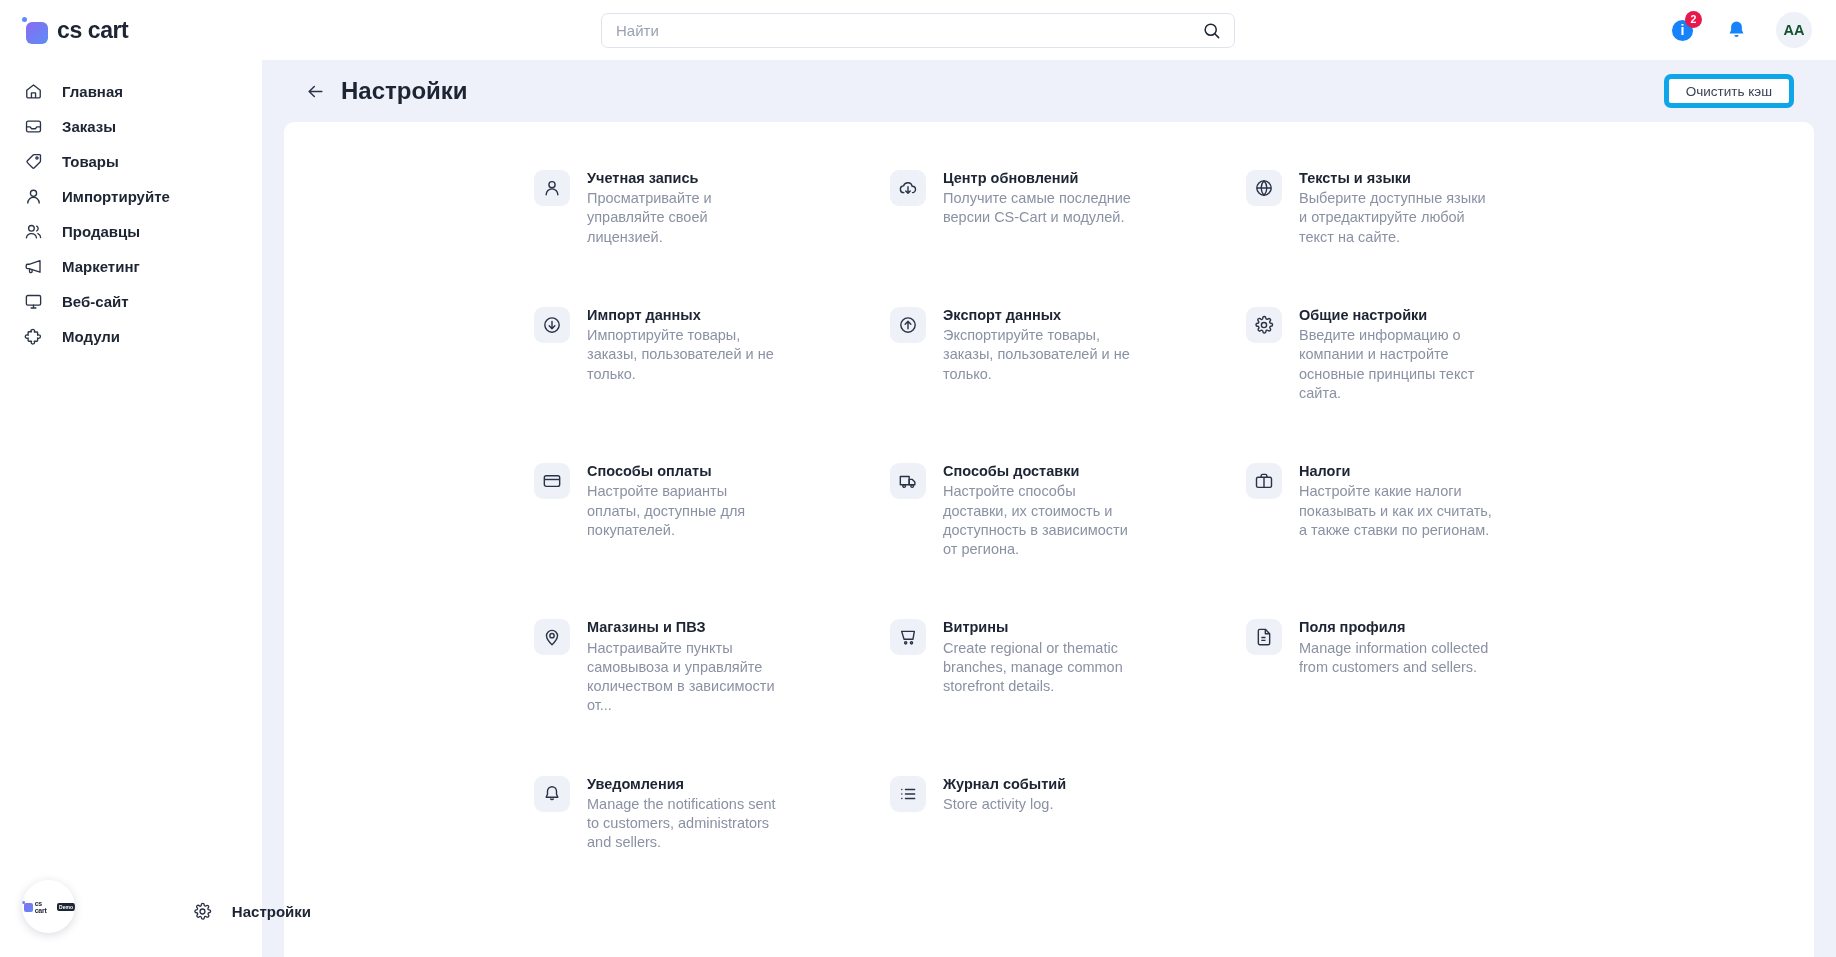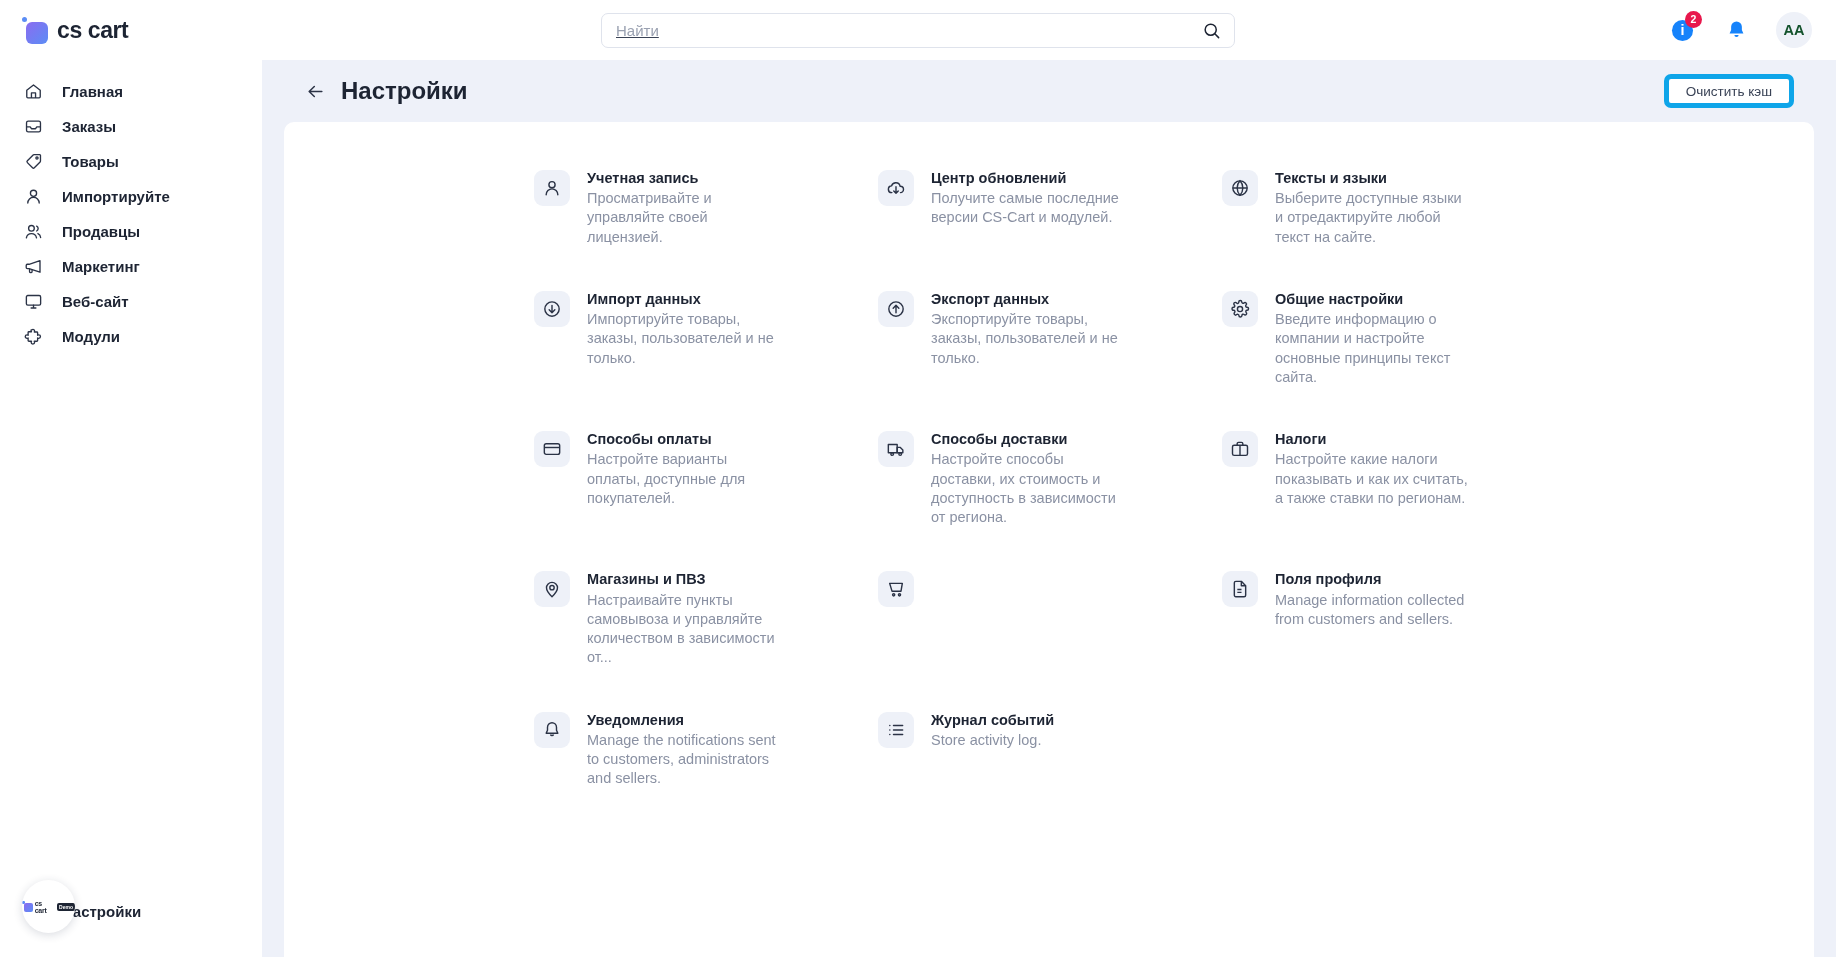--- a/index.html
+++ b/index.html
@@ -25,21 +25,21 @@
   .logo-dot { position: absolute; left: 0px; top: 0px; width: 5px; height: 5px; border-radius: 50%; background: #5b8df5; }
   .logo-text { font-size: 23px; font-weight: 700; color: #1d2433; letter-spacing: -0.4px; }
 
   .search-area { flex: 1; display: flex; justify-content: center; }
   .search-box {
     width: 634px; height: 35px; border: 1px solid #dfe3ec; border-radius: 7px;
     background: #fff; display: flex; align-items: center; padding: 0 12px 0 14px;
   }
   .search-input {
     flex: 1; border: none; outline: none; font-size: 15px; color: #3a4356;
-    font-family: "Liberation Sans", sans-serif; background: transparent; text-decoration: underline;
+    font-family: "Liberation Sans", sans-serif; background: transparent;
   }
   .search-input::placeholder { color: #9aa1b1; }
   .search-btn { width: 22px; height: 22px; display: flex; align-items: center; justify-content: center; cursor: pointer; }
 
   .top-actions { width: 262px; display: flex; align-items: center; justify-content: flex-end; gap: 26px; padding-right: 24px; }
   .icon-btn { position: relative; width: 28px; height: 28px; display: flex; align-items: center; justify-content: center; cursor: pointer; }
   .badge {
     position: absolute; top: -5px; right: -6px; min-width: 17px; height: 17px; padding: 0 4px;
     background: #e8174c; color: #fff; font-size: 10.5px; font-weight: 700; border-radius: 9px;
     display: flex; align-items: center; justify-content: center; line-height: 1;
@@ -47,21 +47,21 @@
   .avatar {
     width: 36px; height: 36px; border-radius: 50%; background: #eef1f8; color: #14532d;
     font-size: 14.5px; font-weight: 600; display: flex; align-items: center; justify-content: center; cursor: pointer;
   }
 
   
   .body-row { flex: 1; display: flex; min-height: 0; }
 
   .sidebar {
     width: 262px; min-width: 262px; background: #fff; position: relative;
-    display: flex; flex-direction: column; padding-top: 14px;
+    display: flex; padding-top: 14px;
   }
   .nav-list { display: flex; flex-direction: column; }
   .nav-item {
     height: 35px; display: flex; align-items: center; gap: 18px; padding-left: 22px; cursor: pointer;
   }
   .nav-ico { width: 22px; height: 22px; display: flex; align-items: center; justify-content: center; color: #2b3346; }
   .nav-label { font-size: 15px; font-weight: 700; color: #1d2433; }
   .nav-bottom { margin-top: auto; padding-bottom: 28px; }
 
   .float-widget {
@@ -89,21 +89,21 @@
     font-size: 13.5px; color: #3a4356; font-family: "Liberation Sans", sans-serif; cursor: pointer;
     display: flex; align-items: center;
   }
 
   .content-card {
     flex: 1; margin: 0 22px 0 22px; background: #fff; border-radius: 10px 10px 0 0;
     padding: 38px 0 0 0; overflow: hidden;
   }
   .grid {
     width: 1030px; margin: 0 auto; display: grid; grid-template-columns: repeat(3, 340px);
-    column-gap: 4px; row-gap: 0;
+    column-gap: 4px; row-gap: 0; gap: 16px;
   }
   .tile {
     display: flex; gap: 17px; padding: 8px 16px 34px 0; cursor: pointer; align-items: flex-start;
   }
   .tile-ico {
     width: 36px; height: 36px; min-width: 36px; border-radius: 9px; background: #eef1f8;
     display: flex; align-items: center; justify-content: center; color: #2b3346; margin-top: 2px;
   }
   .tile-txt { padding-top: 1px; }
   .tile-title { font-size: 14.5px; font-weight: 600; color: #1d2433; line-height: 1.25; }
@@ -415,20 +415,24 @@
           </div>
 
           <div class="tile">
             <span class="tile-ico">
               <svg width="20" height="20" viewBox="0 0 24 24" fill="none" stroke="#2b3346" stroke-width="1.7" stroke-linecap="round" stroke-linejoin="round">
                 <path d="M4.4 5.2h15.2l-1.6 9.4H7.2z"></path>
                 <circle cx="9.2" cy="19" r="1.3"></circle>
                   <circle cx="16.2" cy="19" r="1.3"></circle>
                 </svg>
             </span>
+            <span class="tile-txt">
+              <span class="tile-title" style="display:block">Витрины</span>
+              <span class="tile-desc" style="display:block">Create regional or thematic branches, manage common storefront details.</span>
+            </span>
           </div>
 
           <div class="tile">
             <span class="tile-ico">
               <svg width="20" height="20" viewBox="0 0 24 24" fill="none" stroke="#2b3346" stroke-width="1.7" stroke-linejoin="round">
                 <path d="M13.6 2.8H7a1.8 1.8 0 0 0-1.8 1.8v14.8A1.8 1.8 0 0 0 7 21.2h10a1.8 1.8 0 0 0 1.8-1.8V8z"></path>
                 <path d="M13.6 2.8V8h5.2M8.8 12.6h5M8.8 16h5"></path>
                 </svg>
             </span>
             <span class="tile-txt">

